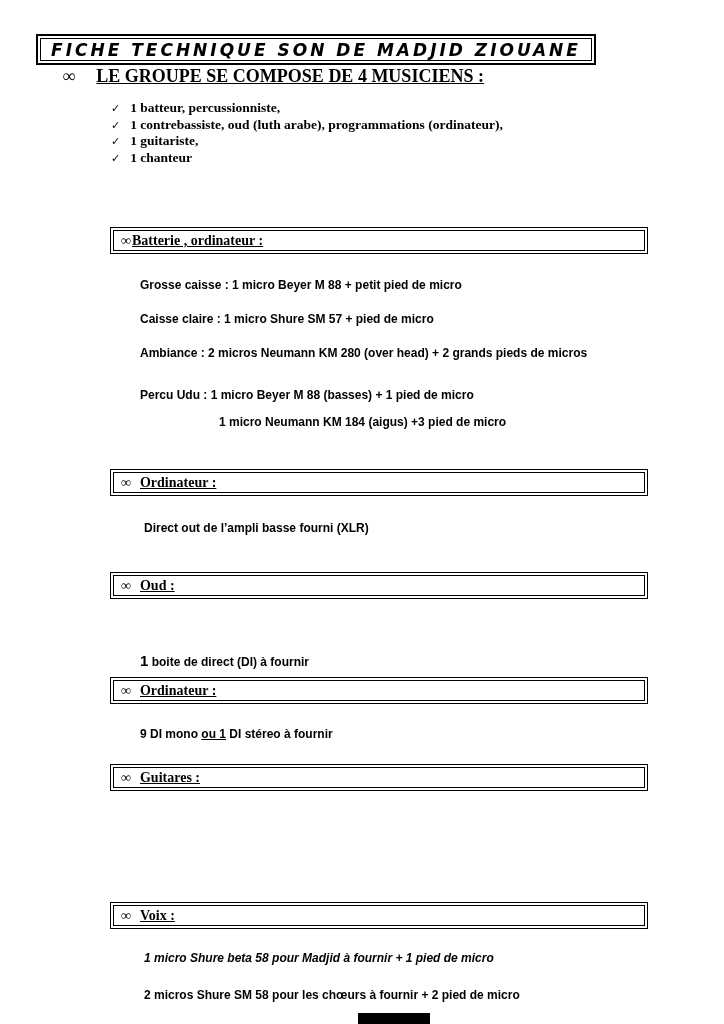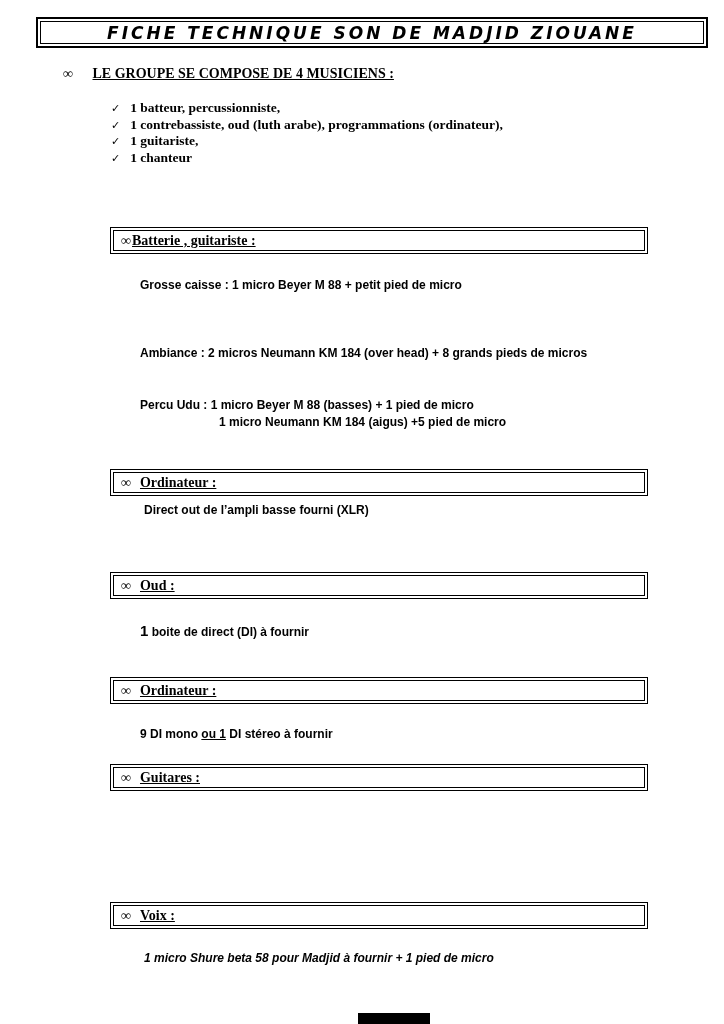--- a/index.html
+++ b/index.html
@@ -6,34 +6,34 @@
   body {
     width:724px; height:1024px;
     background:#ffffff; color:#000;
     font-family:"Liberation Serif", serif;
     position:relative; overflow:hidden;
   }
   .page { position:absolute; inset:0; }
 
   
   .title-box {
-    position:absolute; left:36px; top:17px; width:672px; height:31px;
+    position:absolute; left:36px; top:34px; width:560px; height:31px;
     border:2px solid #000; padding:2px; box-sizing:border-box; background:#fff;
   }
   .title-inner {
     border:1px solid #000; width:100%; height:100%; box-sizing:border-box;
     display:flex; align-items:center; justify-content:center;
   }
   .title-text {
     font-family:"DejaVu Sans", sans-serif; font-weight:bold; font-style:italic;
     font-size:17px; letter-spacing:3px; white-space:nowrap;
   }
 
   
-  .intro { position:absolute; left:63px; top:66px; font-size:14px; font-weight:bold; }
+  .intro { position:absolute; left:63px; top:66px; font-size:18px; font-weight:bold; }
   .intro .inf { margin-right:16px; }
   .intro-title { text-decoration:underline; }
 
   .checklist { position:absolute; left:111px; top:100px; font-weight:bold; font-size:13.5px; }
   .check-item { height:16.5px; white-space:nowrap; }
   .check { font-family:"DejaVu Sans", sans-serif; font-size:11px; margin-right:10px; }
 
   
   .sec-box {
     position:absolute; left:110px; width:538px; height:27px;
@@ -86,43 +86,44 @@
       <span class="check">✓</span><span>1 guitariste,</span>
     </div>
     <div class="check-item">
       <span class="check">✓</span><span>1 chanteur</span>
     </div>
   </div>
 
   <div class="sec-box" style="top:227px;">
     <div class="sec-inner">
       <span class="sec-bullet tight">∞</span>
-      <span class="sec-title">Batterie , guitariste :</span>
+      <span class="sec-title">Batterie , ordinateur :</span>
     </div>
   </div>
   <div class="bodyline" style="top:278px;text-align:right;">Grosse caisse : 1 micro Beyer M 88 + petit pied de micro</div>
-  <div class="bodyline" style="top:346px;">Ambiance : 2 micros Neumann KM 184 (over head) + 8 grands pieds de micros</div>
-  <div class="bodyline" style="top:398px;">Percu Udu : 1 micro Beyer M 88 (basses) + 1 pied de micro</div>
-  <div class="bodyline" style="top:415px; left:219px;">1 micro Neumann KM 184 (aigus) +5 pied de micro</div>
+  <div class="bodyline" style="top:312px;">Caisse claire : 1 micro Shure SM 57 + pied de micro</div>
+  <div class="bodyline" style="top:346px;">Ambiance : 2 micros Neumann KM 280 (over head) + 2 grands pieds de micros</div>
+  <div class="bodyline" style="top:388px;">Percu Udu : 1 micro Beyer M 88 (basses) + 1 pied de micro</div>
+  <div class="bodyline" style="top:415px; left:219px;">1 micro Neumann KM 184 (aigus) +3 pied de micro</div>
 
   <div class="sec-box" style="top:469px;">
     <div class="sec-inner">
       <span class="sec-bullet">∞</span>
       <span class="sec-title">Ordinateur :</span>
     </div>
   </div>
-  <div class="bodyline" style="top:503px; left:144px;">Direct out de l’ampli basse fourni (XLR)</div>
+  <div class="bodyline" style="top:521px; left:144px;">Direct out de l’ampli basse fourni (XLR)</div>
 
   <div class="sec-box" style="top:572px;">
     <div class="sec-inner">
       <span class="sec-bullet">∞</span>
       <span class="sec-title">Oud :</span>
     </div>
   </div>
-  <div class="bodyline" style="top:622px;">
+  <div class="bodyline" style="top:652px;">
     <span class="lead-num">1</span><span> boite de direct (DI) à fournir</span>
   </div>
 
   <div class="sec-box" style="top:677px;">
     <div class="sec-inner">
       <span class="sec-bullet">∞</span>
       <span class="sec-title">Ordinateur :</span>
     </div>
   </div>
   <div class="bodyline" style="top:727px;">
@@ -136,16 +137,17 @@
     </div>
   </div>
 
   <div class="sec-box" style="top:902px;">
     <div class="sec-inner">
       <span class="sec-bullet">∞</span>
       <span class="sec-title">Voix :</span>
     </div>
   </div>
   <div class="bodyline" style="top:951px; left:144px;font-style:italic;">1 micro Shure beta 58 pour Madjid à fournir + 1 pied de micro</div>
+  <div class="bodyline" style="top:988px; left:144px;">2 micros Shure SM 58 pour les chœurs à fournir + 2 pied de micro</div>
 
   <div class="bottom-bar"></div>
 
 </div>
 
 </body></html>

